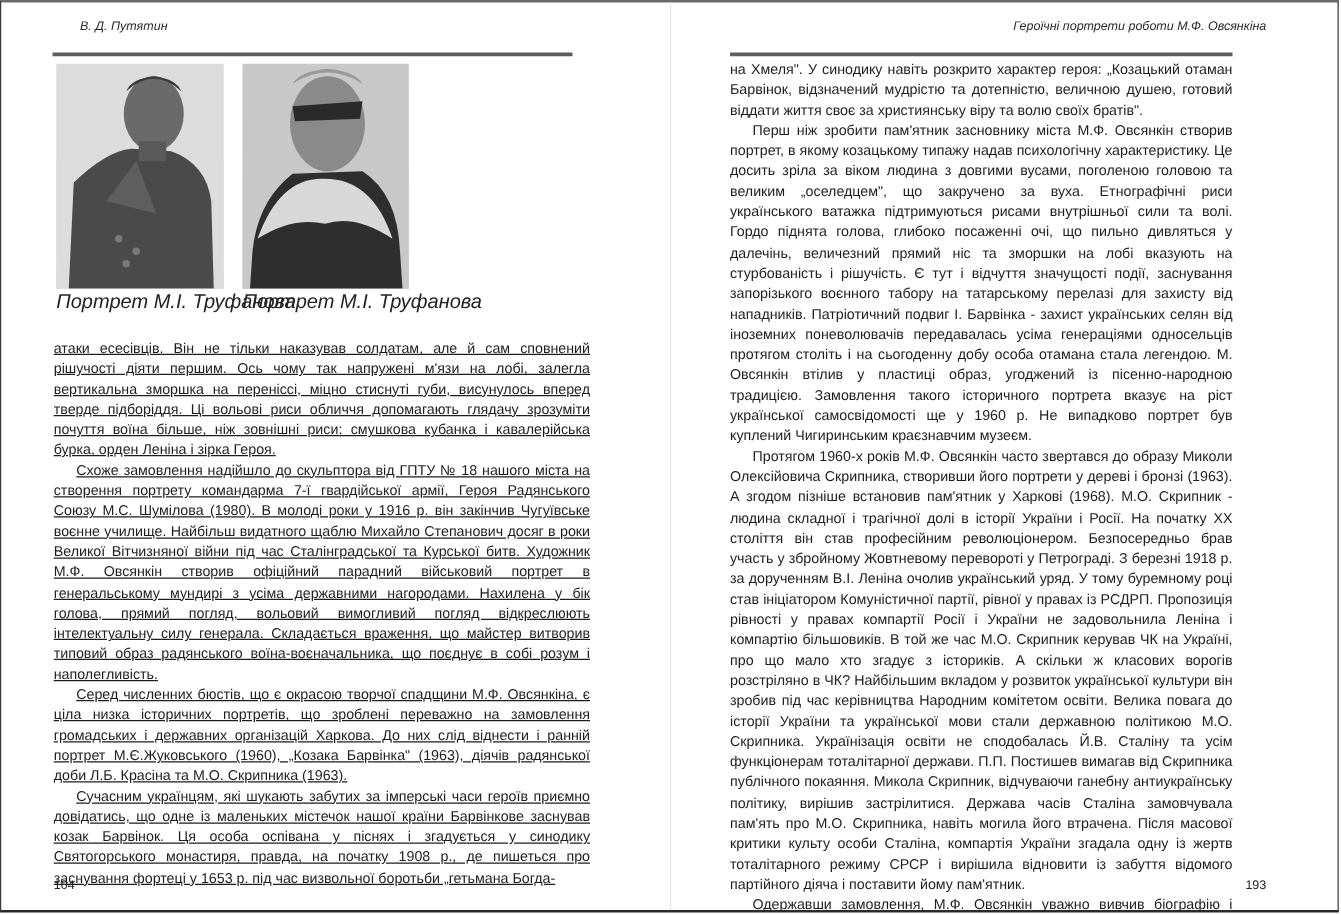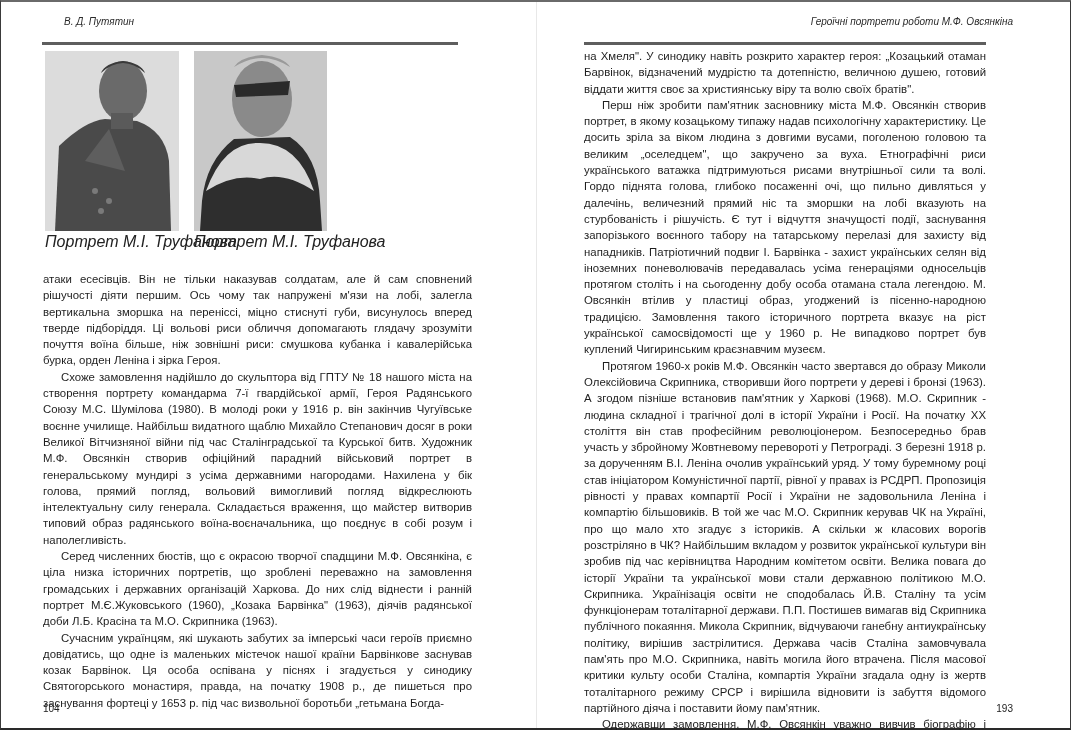--- a/index.html
+++ b/index.html
@@ -34,21 +34,21 @@
   .fig2 { left: 151px; width: 133px; }
   .fig3 { left: 299px; width: 131px; }
   .photo1 { background: linear-gradient(180deg,#e6e6e6 0%, #d4d4d4 100%); }
   .photo2 { background: linear-gradient(180deg,#cfcfcf 0%, #bdbdbd 100%); }
   .photo3 { background: linear-gradient(90deg,#2a2a2a 0%, #4a4a4a 60%, #3a3a3a 100%); }
 
   .text {
     position: absolute; font-size: 11.4px; line-height: 16.3px; text-align: justify;
     color: #1e1e1e;
   }
-  .left .text { left: 42px; top: 269px; width: 429px; }
+  .left .text { left: 42px; top: 269px; width: 429px; text-decoration: underline; }
   .right .text { left: 76px; top: 46px; width: 402px; }
   .text p { margin: 0; text-indent: 0; }
   .text p.indent { text-indent: 18px; }
   .folio { position: absolute; bottom: 14px; font-size: 10px; color: #222; }
   .left .folio { left: 42px; }
   .right .folio { right: 30px; }
   .gutter { position: absolute; top: 0; left: 535px; width: 1px; height: 100%; background: #e8e8e8; }
 </style>
 </head>
 <body>

